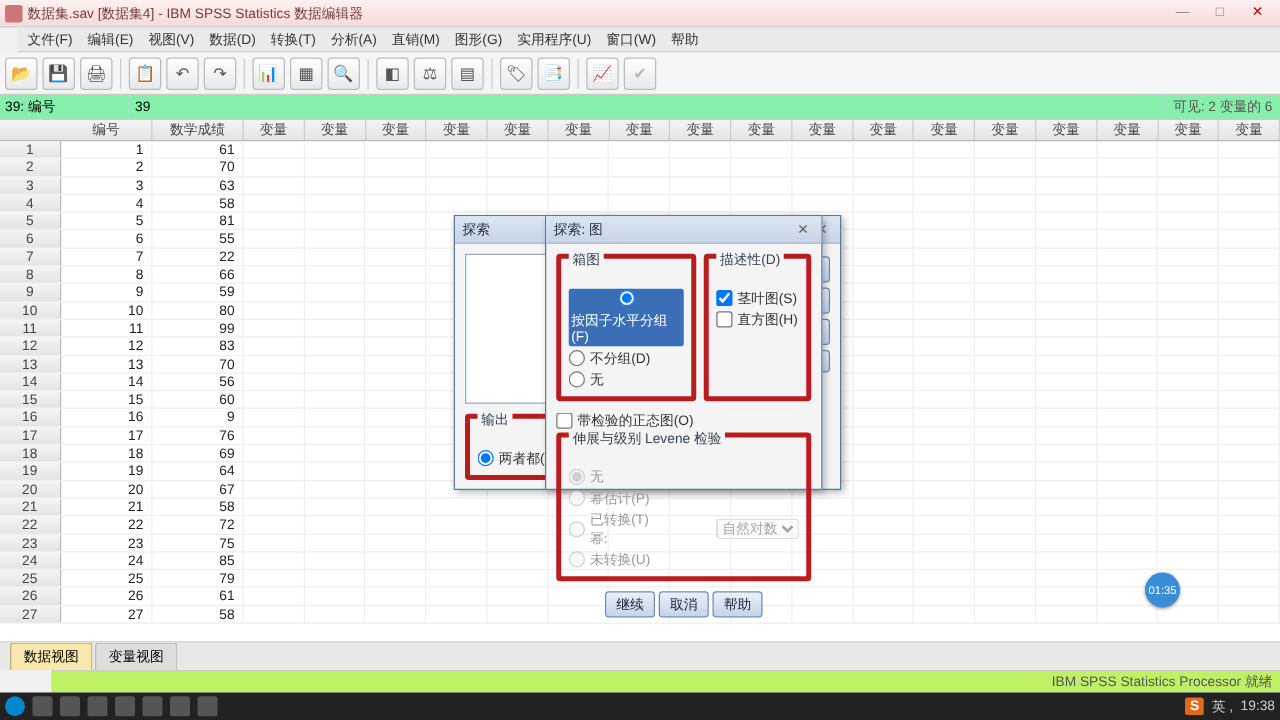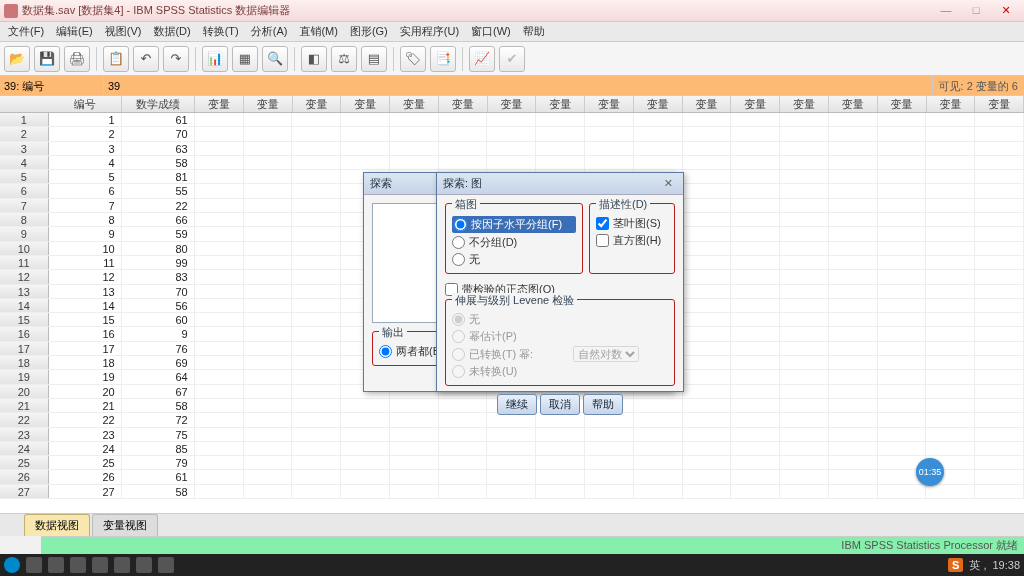--- a/index.html
+++ b/index.html
@@ -4,63 +4,63 @@
 <style>
 * { box-sizing: border-box; margin: 0; padding: 0; font-family: "Microsoft YaHei", Arial, sans-serif; font-size: 11px; }
 body { background: #f0f0f0; width: 1024px; height: 576px; overflow: hidden; position: relative; }
 
 .titlebar { height: 22px; background: linear-gradient(#fdf0f0,#f5dada); border-bottom: 1px solid #ccc; display: flex; align-items: center; padding: 0 4px; color: #7a3b3b; }
 .titlebar .icon { width: 14px; height: 14px; background: #c77; border-radius: 2px; margin-right: 4px; }
 .titlebar .winctrl { margin-left: auto; display: flex; gap: 2px; }
 .titlebar .winbtn { width: 28px; height: 16px; text-align: center; color: #888; line-height: 14px; cursor: pointer; }
 .titlebar .winbtn.close { color: #c00; }
 
-.menubar { height: 20px; background: #eaeaea; border-bottom: 1px solid #ccc; display: flex; align-items: center; padding: 0 2px; }
+.menubar { height: 20px; background: #eaeaea; border-bottom: 1px solid #ccc; display: flex; align-items: center; padding: 0 2px; margin-left: 14px; }
 .menubar span { padding: 2px 6px; color: #333; cursor: pointer; }
 
 .toolbar { height: 34px; background: #f5f5f5; border-bottom: 1px solid #ccc; display: flex; align-items: center; padding: 2px 4px; gap: 4px; }
 .toolbtn { width: 26px; height: 26px; border: 1px solid #bbb; border-radius: 3px; background: linear-gradient(#fff,#e8e8e8); display: flex; align-items: center; justify-content: center; font-size: 13px; color: #555; cursor: pointer; }
 .tbsep { width: 1px; height: 24px; background: #ccc; margin: 0 2px; }
 
-.cellbar { height: 20px; background: #fdba74; border-bottom: 1px solid #ccc; display: flex; align-items: center; }
+.cellbar { height: 20px; background: #86efac; border-bottom: 1px solid #ccc; display: flex; align-items: center; }
 .cellbar .addr { width: 104px; border-right: 1px solid #ccc; padding: 0 4px; height: 100%; line-height: 20px; }
 .cellbar .val { flex: 1; padding: 0 4px; }
 .cellbar .vis { padding: 0 6px; color: #555; border-left: 1px solid #ccc; height:100%; line-height:20px; }
 
 .grid { position: relative; height: 418px; overflow: hidden; background: #fff; border-bottom: 1px solid #ccc; }
 .ghead { display: flex; background: linear-gradient(#f4f4f4,#e4e4e4); border-bottom: 1px solid #bbb; height: 17px; align-items: center; }
 .rh { width: 50px; border-right: 1px solid #bbb; }
 .ch { width: 50px; border-right: 1px solid #ccc; text-align: center; color: #444; line-height: 16px; }
 .ch.w { width: 75px; }
 .row { display: flex; height: 14.3px; border-bottom: 1px solid #eee; }
 .rnum { width: 50px; background: linear-gradient(#f4f4f4,#e4e4e4); border-right: 1px solid #bbb; text-align: center; color: #444; line-height: 14px; }
 .cell { width: 50px; border-right: 1px solid #eee; text-align: right; padding-right: 6px; line-height: 14px; color: #222; }
 .cell.w { width: 75px; }
 
-.tabs { height: 22px; background: #e8e8e8; display: flex; align-items: flex-end; padding-left: 24px; gap: 2px;}
+.tabs { height: 22px; background: #e8e8e8; display: flex; align-items: flex-end; padding-left: 8px; gap: 2px;}
 .tab { padding: 3px 10px; background: #f8e8b0; border: 1px solid #c0b070; border-bottom: none; border-radius: 3px 3px 0 0; cursor: pointer; }
 .tab.inactive { background: #ddd; border-color: #bbb; }
 
-.statusbar { height: 18px; background: #86efac; border-top: 1px solid #ccc; display: flex; align-items: center; justify-content: flex-end; padding: 0 6px; color: #555; margin-left: 41px; }
+.statusbar { height: 18px; background: #bef264; border-top: 1px solid #ccc; display: flex; align-items: center; justify-content: flex-end; padding: 0 6px; color: #555; margin-left: 41px; }
 
 .taskbar { position: absolute; bottom: 0; left: 0; right: 0; height: 22px; background: #222; display: flex; align-items: center; padding: 0 4px; gap: 6px; }
 .taskbar .tsk { width: 16px; height: 16px; background: #555; border-radius: 2px; }
 .taskbar .tray { margin-left: auto; display: flex; align-items: center; gap: 6px; color: #ccc; }
 .taskbar .ime { background: #e06a17; color: #fff; padding: 1px 4px; border-radius: 2px; font-weight: bold; }
 
 .dialog { position: absolute; background: #f4f4f4; border: 1px solid #5a7aa0; box-shadow: 2px 2px 6px rgba(0,0,0,.3); }
 .dlg-title { height: 22px; background: linear-gradient(#dce6f2,#c6d4e8); display: flex; align-items: center; padding: 0 6px; color: #234; border-bottom: 1px solid #aab; }
 .dlg-title .x { margin-left: auto; color: #666; cursor: pointer; padding: 0 4px; }
 .dlg-body { padding: 8px; }
 .dlg-btn { display: inline-block; padding: 2px 8px; background: linear-gradient(#eaf0fa,#c6d4e8); border: 1px solid #6a8ab0; border-radius: 3px; color: #123; cursor: pointer; text-align: center; min-width: 56px; margin: 2px 0; }
-.group { border: 1px solid #b91c1c; border-radius: 3px; padding: 10px 6px 4px; margin-bottom: 6px; position: relative; }
+.group { border: 4px solid #b91c1c; border-radius: 3px; padding: 22px 6px 4px; margin-bottom: 6px; position: relative; }
 .group .gtitle { position: absolute; top: -7px; left: 6px; background: #f4f4f4; padding: 0 3px; color: #345; }
 .radio, .check { display: flex; align-items: center; gap: 4px; margin: 2px 0; color: #333; }
 .radio input, .check input { margin: 0; }
-.radio.sel { background: #3a6fb7; color: #fff; padding: 1px 2px; border-radius: 2px; }
+.radio.sel { background: #3a6fb7; color: #fff; padding: 1px 2px; border-radius: 2px; flex-direction: column; }
 .disabled { color: #999; }
 select { font-size: 11px; margin-left: 36px; }
 
 .floatbadge { position: absolute; right: 80px; bottom: 90px; width: 28px; height: 28px; border-radius: 50%; background: #3a8ed8; color: #fff; display: flex; align-items: center; justify-content: center; font-size: 9px; box-shadow: 0 1px 3px rgba(0,0,0,.4); }
 </style>
 </head>
 <body>
 
 <div class="titlebar">
   <div class="icon"></div>
@@ -764,21 +764,21 @@
     </div>
     <div style="width:92px; display:flex; flex-direction:column;">
       <div class="dlg-btn">统计量(S)...</div>
       <div class="dlg-btn">绘制(T)...</div>
       <div class="dlg-btn">选项(O)...</div>
       <div class="dlg-btn">Bootstrap(B)...</div>
     </div>
   </div>
 </div>
 
-<div class="dialog" style="left:436px; top:172px; width:248px; height:220px;">
+<div class="dialog" style="left:436px; top:172px; width:222px; height:220px;">
   <div class="dlg-title">
     <span>探索: 图</span>
     <span class="x">✕</span>
   </div>
   <div class="dlg-body">
     <div style="display:flex; gap:6px;">
       <div class="group" style="flex:1;">
         <div class="gtitle">箱图</div>
         <label class="radio sel">
             <input type="radio" checked="" style="">

